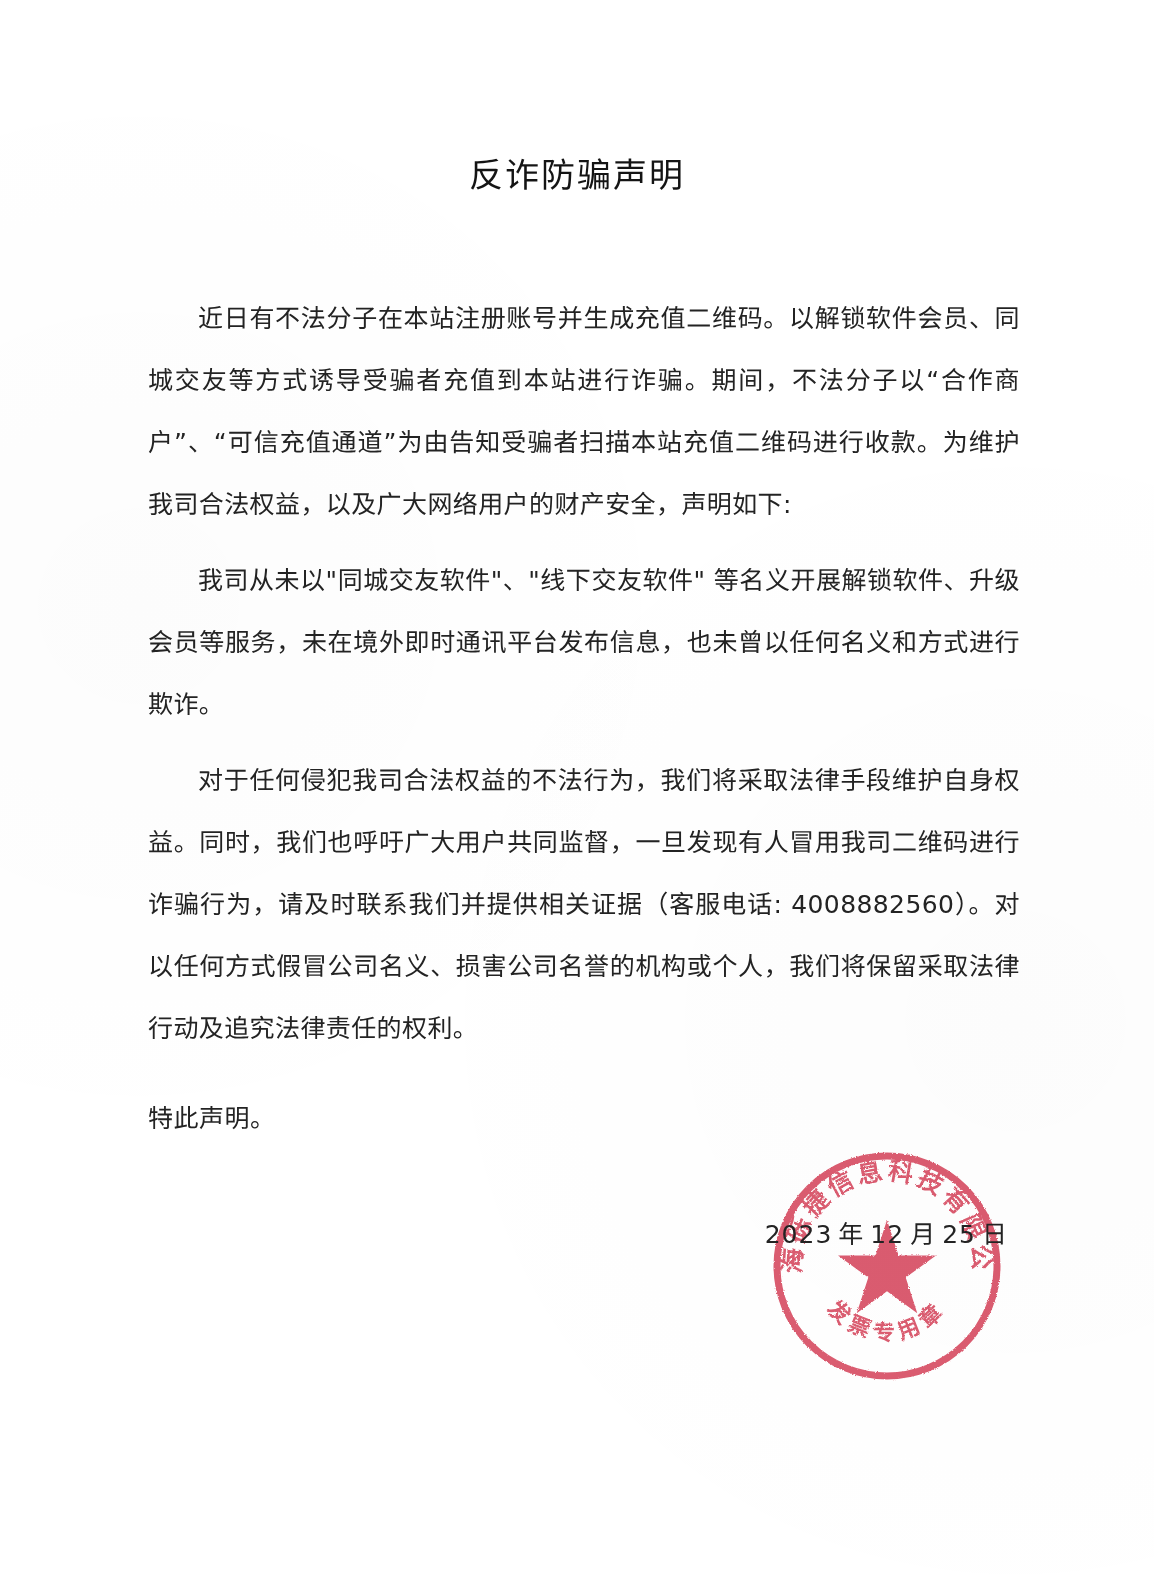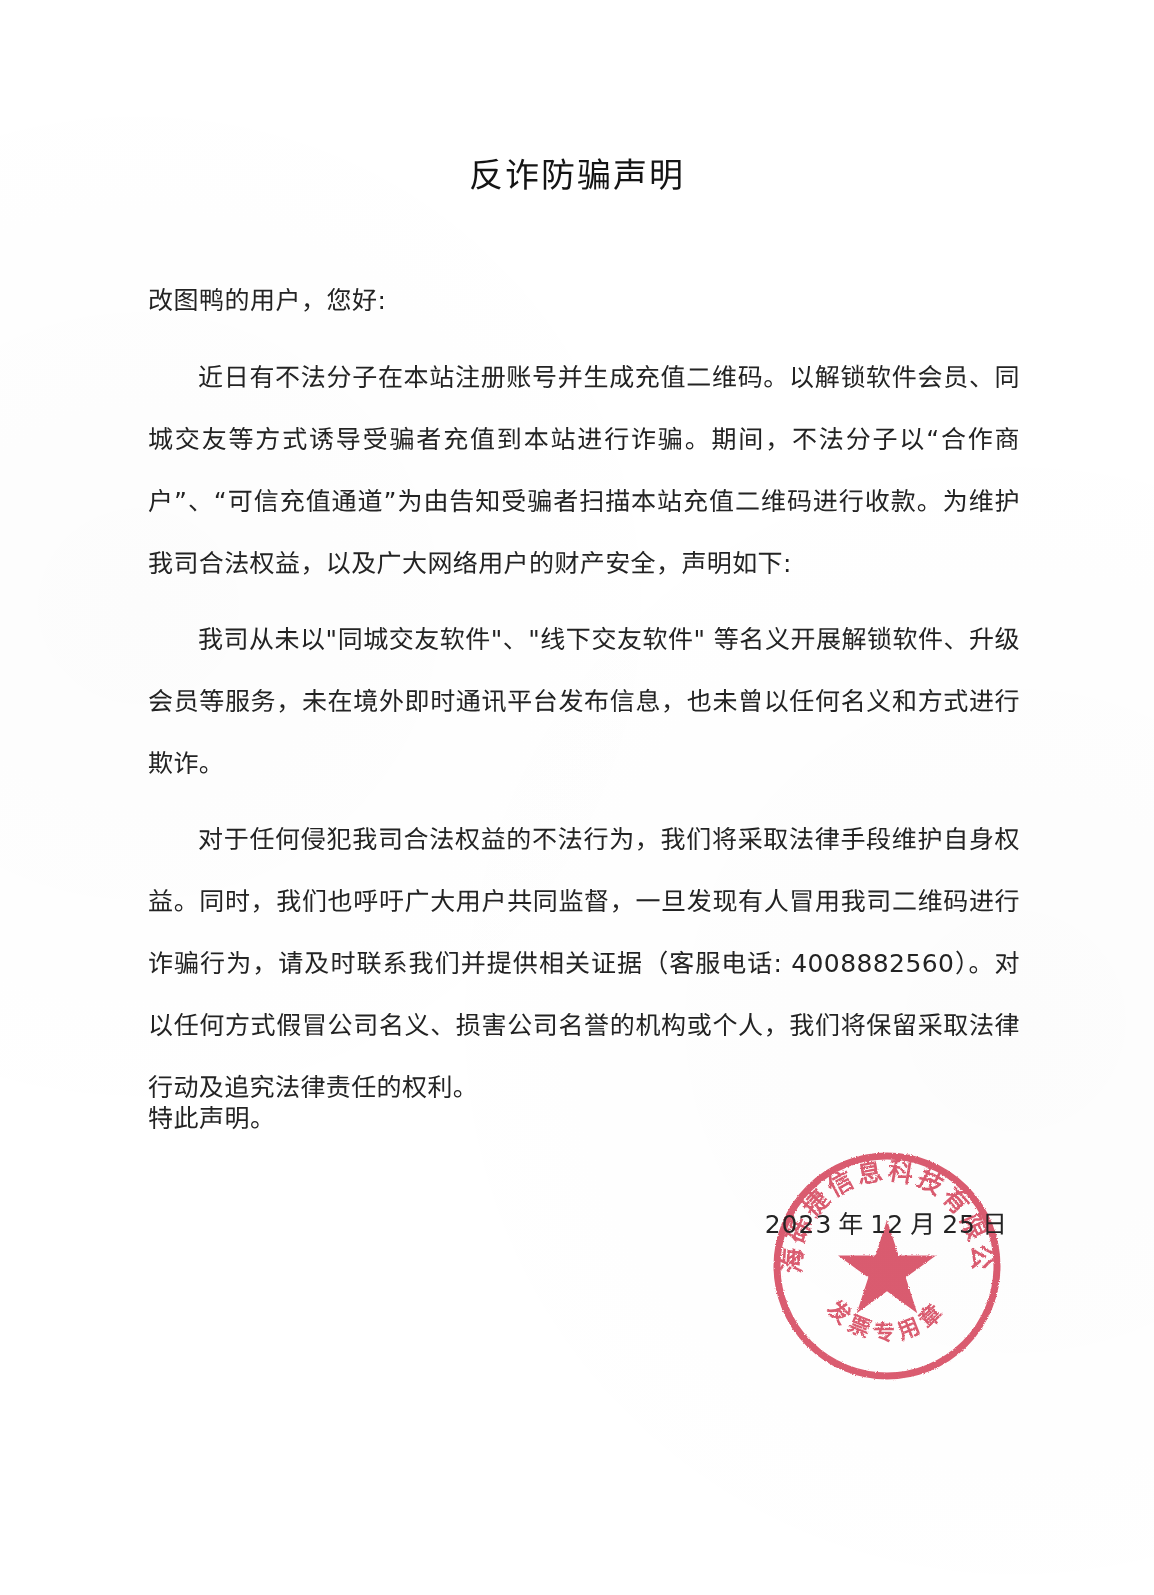--- a/index.html
+++ b/index.html
@@ -82,21 +82,21 @@
     text-align: right;
     z-index: 3;
   }
   .signature .company {
     font-size: 25px;
     letter-spacing: 1px;
     color: #232323;
     white-space: nowrap;
   }
   .signature .date {
-    margin-top: 20px;
+    margin-top: 30px;
     font-size: 25px;
     letter-spacing: 1px;
     color: #232323;
     white-space: nowrap;
   }
   .signature .date .num { font-family: "DejaVu Sans", "Liberation Sans", sans-serif; }
   .signature .date .unit { margin: 0 6px; }
 
   
   .seal {
@@ -114,21 +114,20 @@
 </style>
 </head>
 <body>
 
 <div class="page">
 
   <div class="doc-title">反诈防骗声明</div>
 
   <div class="body-block">
 
-    <p class="greeting">改图鸭的用户，您好:</p>
 
     <p class="para">近日有不法分子在本站注册账号并生成充值二维码。以解锁软件会员、同城交友等方式诱导受骗者充值到本站进行诈骗。期间，不法分子以“合作商户”、“可信充值通道”为由告知受骗者扫描本站充值二维码进行收款。为维护我司合法权益，以及广大网络用户的财产安全，声明如下:</p>
 
     <p class="para">我司从未以"同城交友软件"、"线下交友软件" 等名义开展解锁软件、升级会员等服务，未在境外即时通讯平台发布信息，也未曾以任何名义和方式进行欺诈。</p>
 
     <p class="para">对于任何侵犯我司合法权益的不法行为，我们将采取法律手段维护自身权益。同时，我们也呼吁广大用户共同监督，一旦发现有人冒用我司二维码进行诈骗行为，请及时联系我们并提供相关证据（客服电话: 4008882560）。对以任何方式假冒公司名义、损害公司名誉的机构或个人，我们将保留采取法律行动及追究法律责任的权利。</p>
   </div>
 
   <div class="closing">特此声明。</div>
 

